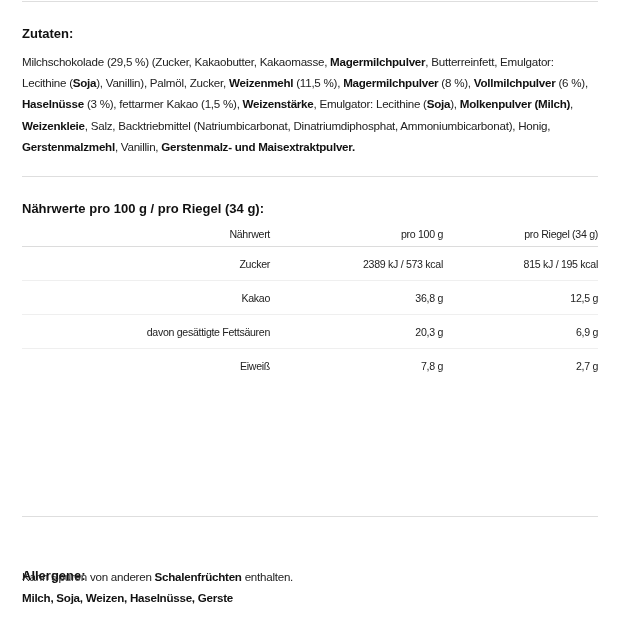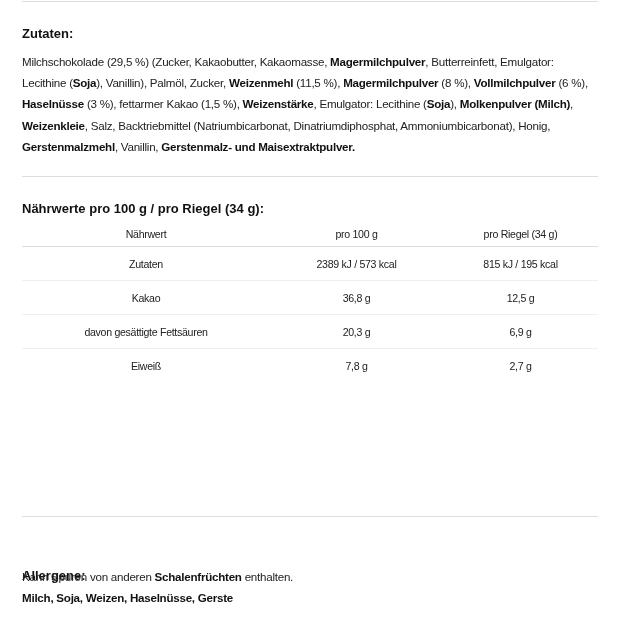--- a/index.html
+++ b/index.html
@@ -15,21 +15,21 @@
     position: absolute; left: 22px; width: 576px; top: 51px;
     font-size: 11.6px; line-height: 21.2px; color: #222;
     letter-spacing: -0.25px;
   }
   .ingredients b { font-weight: 700; color: #111; }
   table.nutri {
     position: absolute; left: 22px; top: 222px; width: 576px;
     border-collapse: collapse; font-size: 10.6px; color: #222;
     letter-spacing: -0.3px;
   }
-  table.nutri th, table.nutri td { text-align: center; padding: 0; font-weight: 400; }
+  table.nutri th, table.nutri td { text-align: right; padding: 0; font-weight: 400; }
   table.nutri th { height: 24px; vertical-align: middle; border-bottom: 1px solid #dcdcdc; }
   table.nutri td { height: 33px; vertical-align: middle; border-bottom: 1px solid #efefef; }
   table.nutri tr:last-child td { border-bottom: none; }
   .col1 { width: 248px; }
   .col2 { width: 173px; margin-left: 32px; }
   .allergens { position: absolute; left: 22px; top: 566px; font-size: 11.6px; line-height: 21px; color: #222; letter-spacing: -0.25px; }
   .allergens b { font-weight: 700; color: #111; }
 </style>
 </head>
 <body>
@@ -46,21 +46,21 @@
 <table class="nutri">
   <thead>
     <tr>
       <th class="col1">Nährwert</th>
       <th class="col2">pro 100 g</th>
       <th>pro Riegel (34 g)</th>
     </tr>
   </thead>
   <tbody>
     <tr>
-      <td>Zutaten</td>
+      <td>Zucker</td>
       <td>2389 kJ / 573 kcal</td>
       <td>815 kJ / 195 kcal</td>
     </tr>
     <tr>
       <td>Kakao</td>
       <td>36,8 g</td>
       <td>12,5 g</td>
     </tr>
     <tr>
       <td>davon gesättigte Fettsäuren</td>

